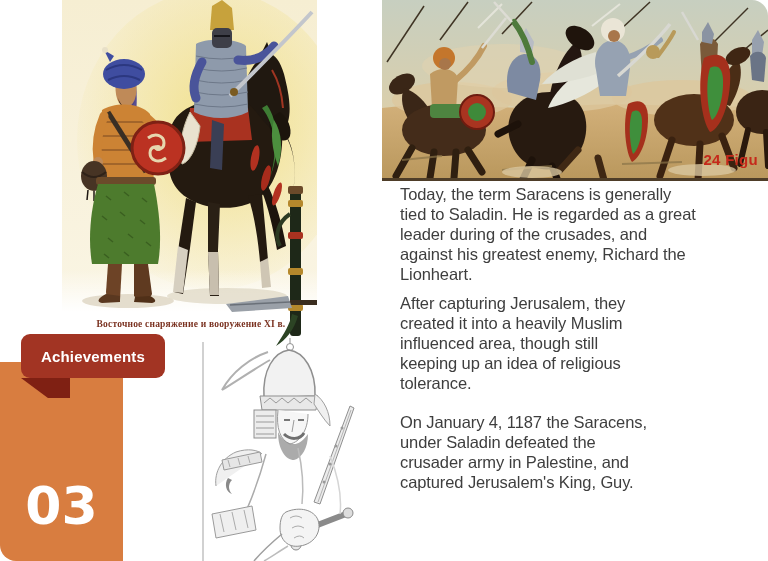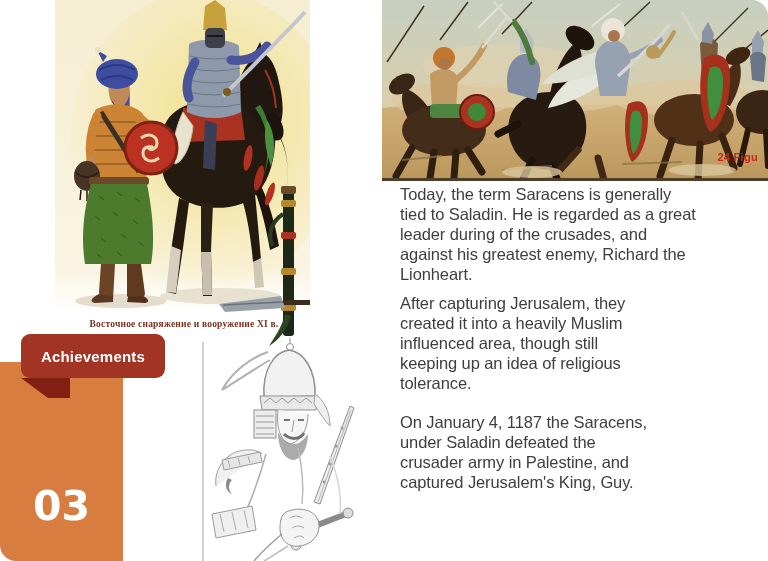--- a/index.html
+++ b/index.html
@@ -5,34 +5,34 @@
   html,body{margin:0;padding:0;background:#ffffff;}
   .slide{
     position:relative;
     width:768px;height:561px;
     background:#ffffff;
     border-radius:16px;
     overflow:hidden;
     font-family:"Liberation Sans", sans-serif;
   }
   
-  .illu-left{position:absolute;left:55px;top:0;width:255px;height:348px;}
+  .illu-left{position:absolute;left:62px;top:0;width:255px;height:348px;}
   .illu-left svg{display:block;}
   .illu-caption{
     position:absolute;left:14px;top:319px;width:230px;
     font-family:"Liberation Serif", serif;
     font-weight:bold;font-size:9.5px;color:#7b3322;
     text-align:center;white-space:nowrap;letter-spacing:.2px;
   }
   
   .painting{position:absolute;left:382px;top:0;width:386px;height:181px;}
   .painting svg{display:block;}
   .painting-corner{
     position:absolute;right:10px;top:151px;
-    font-weight:bold;font-size:11px;color:#c5291b;letter-spacing:.3px;
+    font-weight:bold;font-size:15px;color:#c5291b;letter-spacing:.3px;
   }
   
   .sketch{position:absolute;left:202px;top:336px;width:162px;height:225px;}
   .sketch svg{display:block;}
   
   .body-text{
     position:absolute;left:388px;top:184px;width:345px;
     font-size:16.5px;line-height:20px;color:#3e3e3e;
     letter-spacing:-0.1px;
   }
@@ -40,21 +40,21 @@
   .body-text p.p3{margin-top:19px;}
   
   .orange-block{
     position:absolute;left:0;top:362px;width:123px;height:199px;
     background:#d87d40;
   }
   .slide-number{
     position:absolute;left:0;top:477px;width:123px;
     text-align:center;
     font-family:"DejaVu Sans", sans-serif;
-    font-weight:700;font-size:41px;line-height:58px;color:#ffffff;
+    font-weight:700;font-size:52px;line-height:58px;color:#ffffff;
   }
   
   .ribbon{
     position:absolute;left:21px;top:334px;width:144px;height:44px;
     background:#a23423;
     display:flex;align-items:center;justify-content:center;border-radius:9px;
   }
   .ribbon-label{
     color:#ffffff;font-weight:bold;font-size:15px;letter-spacing:.2px;
   }

